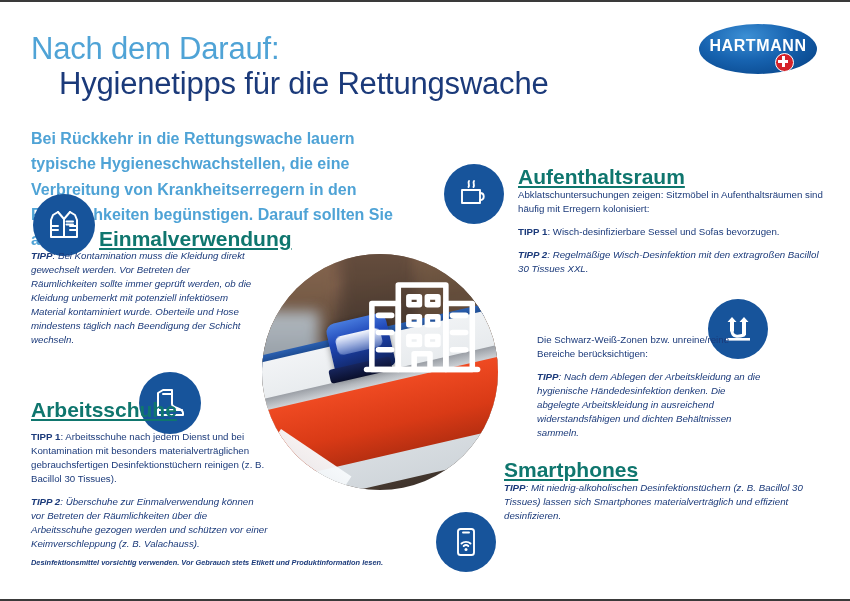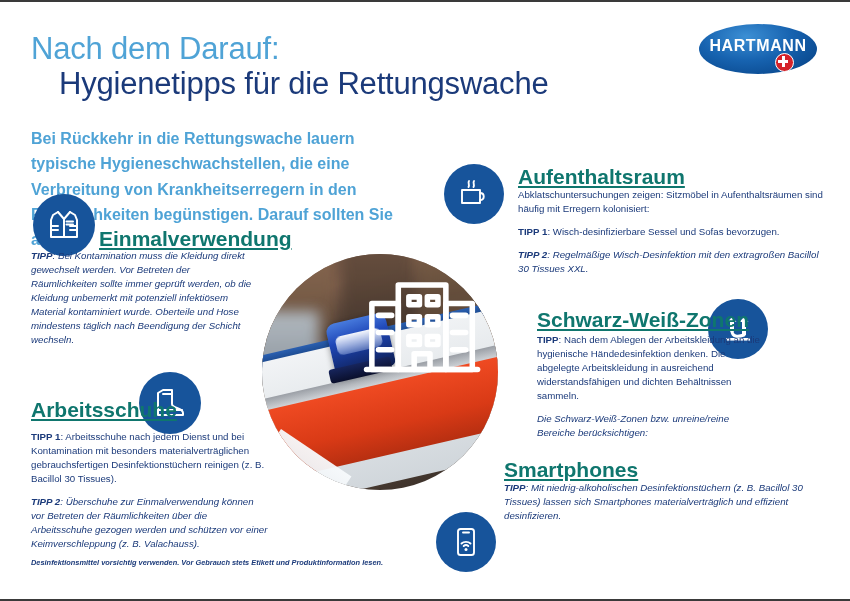--- a/index.html
+++ b/index.html
@@ -269,27 +269,26 @@
       <g fill="#ffffff">
         <path d="M12 6 L16.5 11 H14 V20.5 H10 V11 H7.5 Z"></path>
         <path d="M24 6 L28.5 11 H26 V24 H22 V11 H19.5 Z"></path>
       </g>
       <g fill="none" stroke="#ffffff" stroke-width="3" stroke-linecap="round">
         <path d="M12 20 C12 26 18 26 24 24"></path>
       </g>
       <rect x="6" y="27" width="24" height="2.6" fill="#ffffff"></rect>
     </svg>
   </div>
-  <div class="zonen-head sec-title">Schwarz-Weiß-Zonen</div>
   <div class="block-zonen body-text">
     <div class="para">
+      <span>Die Schwarz-Weiß-Zonen bzw. unreine/reine Bereiche berücksichtigen:</span>
+    </div>
+    <div class="para">
       <b>TIPP</b><span>: Nach dem Ablegen der Arbeitskleidung an die hygienische Händedesinfektion denken. Die abgelegte Arbeitskleidung in ausreichend widerstandsfähigen und dichten Behältnissen sammeln.</span>
-    </div>
-    <div class="para">
-      <span>Die Schwarz-Weiß-Zonen bzw. unreine/reine Bereiche berücksichtigen:</span>
     </div>
   </div>
 
   <div class="icon-badge badge-phone">
     <svg width="36" height="36" viewBox="0 0 36 36" aria-hidden="true">
       <g fill="none" stroke="#ffffff" stroke-width="1.9" stroke-linejoin="round" stroke-linecap="round">
         <rect x="10" y="5" width="16" height="26" rx="2.6"></rect>
         <path d="M15 8.5 H21"></path>
         <path d="M13.5 19.5 C15.8 17.3 20.2 17.3 22.5 19.5"></path>
         <path d="M15.7 22 C17 20.8 19 20.8 20.3 22"></path>

